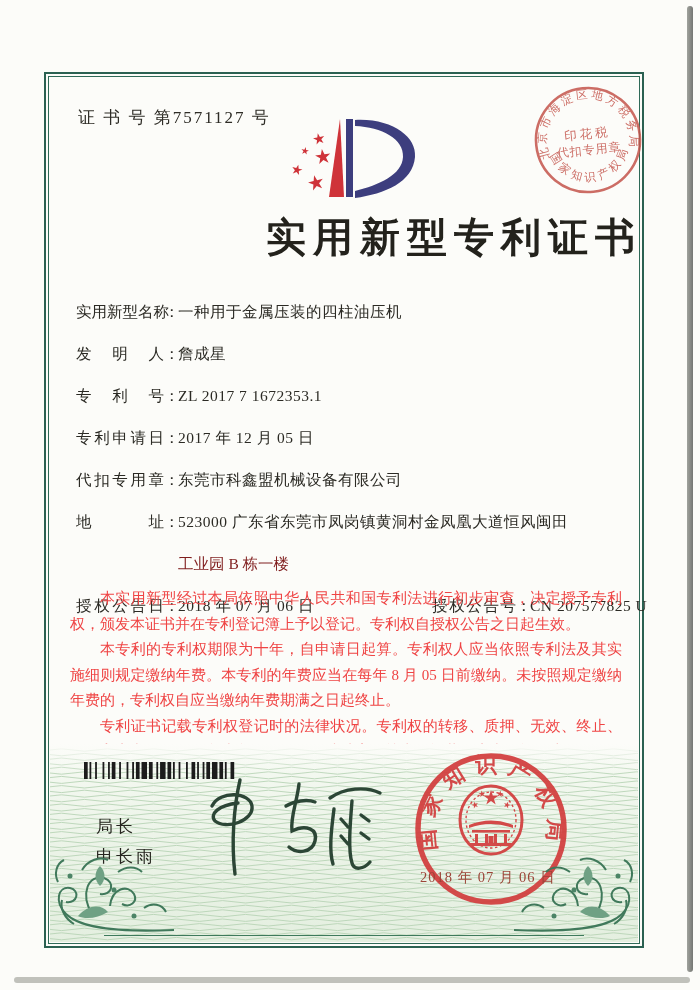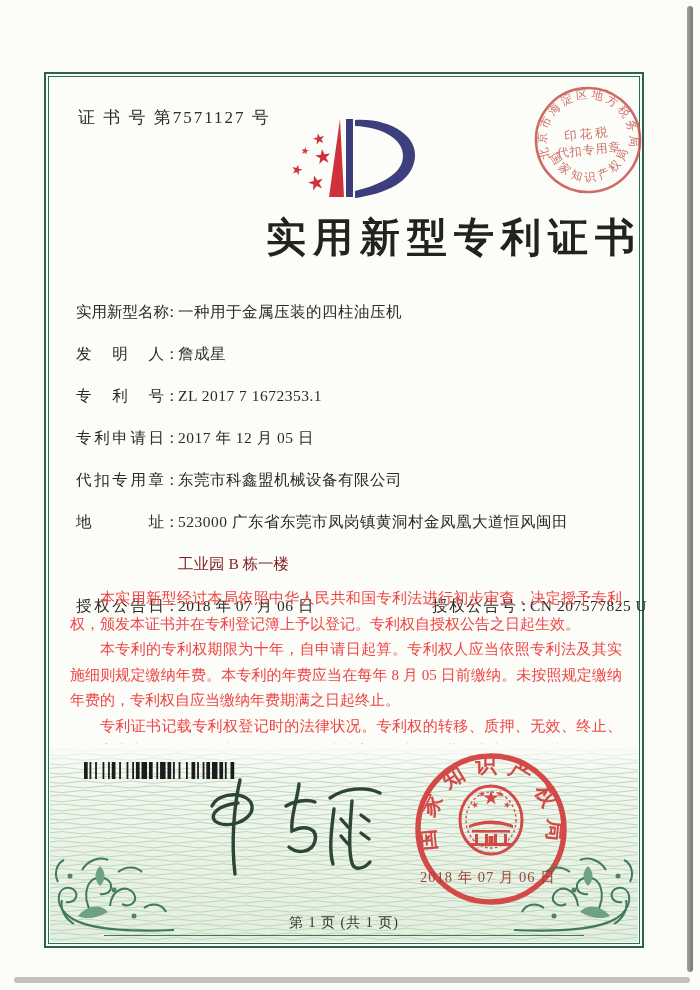--- a/index.html
+++ b/index.html
@@ -187,20 +187,24 @@
         <rect x="84.1" y="0" width="2.9" height="17" fill="#1c1c1c"></rect>
         <rect x="88.5" y="0" width="1.4" height="17" fill="#1c1c1c"></rect>
         <rect x="92.8" y="0" width="1.4" height="17" fill="#1c1c1c"></rect>
         <rect x="95.7" y="0" width="2.9" height="17" fill="#1c1c1c"></rect>
         <rect x="100.1" y="0" width="4.3" height="17" fill="#1c1c1c"></rect>
         <rect x="105.9" y="0" width="2.9" height="17" fill="#1c1c1c"></rect>
         <rect x="110.2" y="0" width="1.4" height="17" fill="#1c1c1c"></rect>
         <rect x="114.6" y="0" width="2.9" height="17" fill="#1c1c1c"></rect>
       </svg>
 
+    <div class="director">
+      <div>局长</div>
+      <div>申长雨</div>
+    </div>
 
     <svg class="signature" viewBox="0 0 190 108">
       <g fill="none" stroke="#2c4636" stroke-width="3.4" stroke-linecap="round">
         <path d="M46,6 C40,32 37,68 41,100"></path>
         <path d="M18,32 C26,16 56,18 58,32 C60,47 32,56 21,47 C15,40 25,31 44,29"></path>
         <path d="M92,32 C100,27 113,25 121,28"></path>
         <path d="M105,10 C103,28 96,44 98,57 C112,50 124,55 121,67 C118,79 103,80 95,73"></path>
         <path d="M136,24 C150,14 172,12 186,19"></path>
         <path d="M158,27 C156,52 154,76 158,89 C160,97 170,95 176,88"></path>
         <path d="M140,35 C137,58 135,77 139,90"></path>
@@ -249,21 +253,20 @@
         <path d="M52,20 C58,26 58,34 52,40 C46,34 46,26 52,20 Z" fill="#6fa184" stroke="none"></path>
         <circle cx="22" cy="30" r="2.5" fill="#4c8466" stroke="none"></circle>
         <circle cx="66" cy="44" r="2.5" fill="#4c8466" stroke="none"></circle>
         <circle cx="86" cy="70" r="2.5" fill="#4c8466" stroke="none"></circle>
       </g>
     </svg>
     <svg class="flourish right" viewBox="0 0 128 94">
       <use href="#flr"></use>
     </svg>
 
-    <div class="footer-page">第 1 页 (共 1 页)</div>
   </div>
 
   <svg class="tax-stamp" viewBox="0 0 112 112">
     <circle cx="56" cy="56" r="52" fill="none" stroke="#c4554c" stroke-width="2.6"></circle>
     <path id="taxTop" d="M15.4,66.9 A42,42 0 1 1 96.6,66.9" fill="none"></path>
     <path id="taxBottom" d="M17.5,70 A41,41 0 0 0 94.5,70" fill="none"></path>
     <text font-size="11.5" fill="#c4554c" style="letter-spacing:3px;">
       <textPath href="#taxTop" startOffset="50%" text-anchor="middle">北京市海淀区地方税务局</textPath>
     </text>
     <text font-size="11.5" fill="#c4554c" style="letter-spacing:3.5px;">

